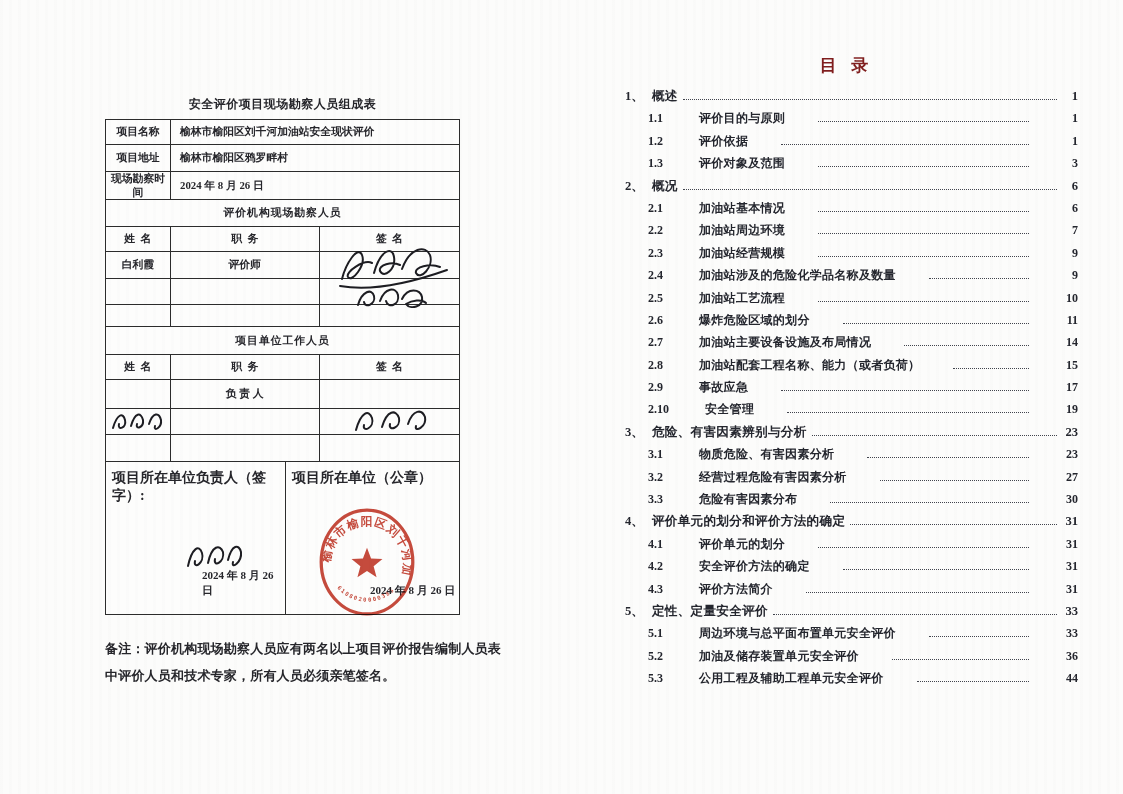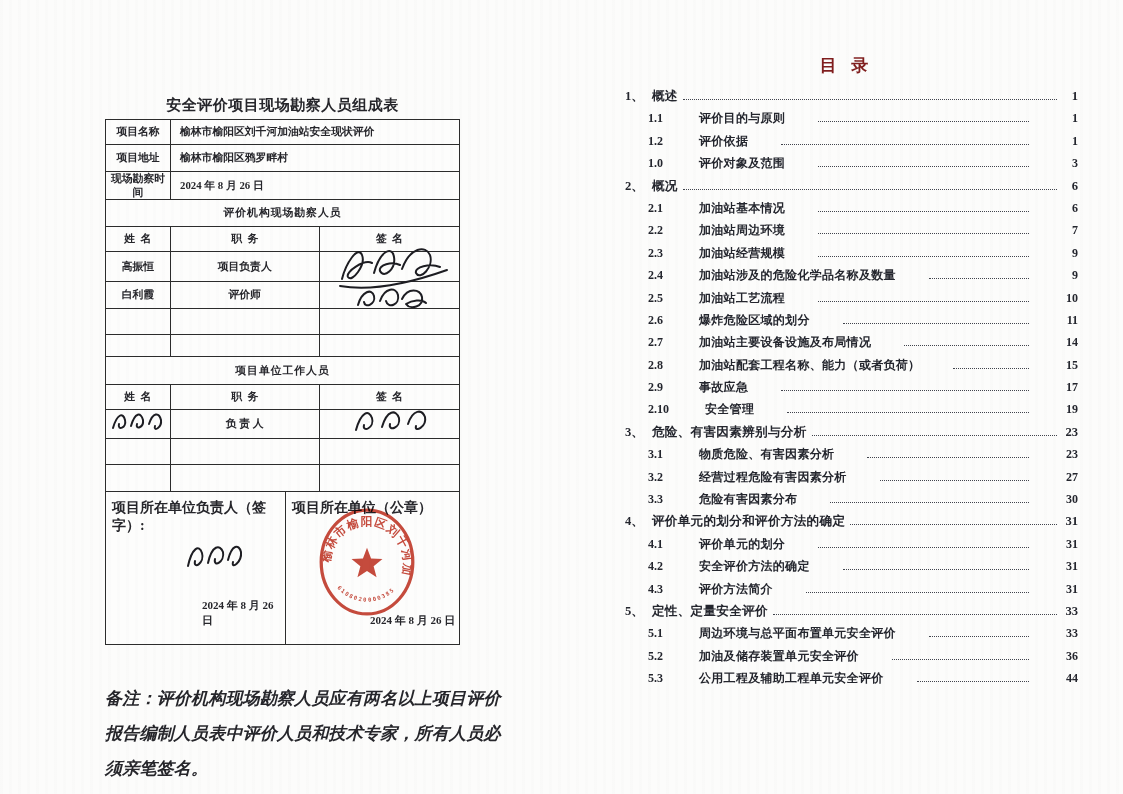--- a/index.html
+++ b/index.html
@@ -13,21 +13,21 @@
   .canvas::before{
     content:""; position:absolute; inset:0; pointer-events:none;
     background:repeating-linear-gradient(90deg, rgba(120,125,120,.035) 0 3px, rgba(0,0,0,0) 3px 9px);
     opacity:.5;
   }
   *{box-sizing:border-box;}
 
   
   .lp-title{
     position:absolute; left:105px; top:96px; width:355px;
-    text-align:center; font-weight:700; font-size:15px; letter-spacing:.5px;
+    text-align:center; font-weight:700; font-size:12px; letter-spacing:.5px;
     white-space:pre-wrap;
   }
   .tbl{
     position:absolute; left:105px; top:119px; width:355px;
     border:1.7px solid #2c2c2c; background:rgba(255,255,255,.25);
   }
   .row{display:flex; width:100%;}
   .row + .row{border-top:1.5px solid #2c2c2c;}
   .c{
     display:flex; align-items:center; font-weight:700; font-size:10.8px;
@@ -44,24 +44,23 @@
   .h22{height:22px}.h24{height:24px}.h25{height:25px}.h26{height:26px}.h27{height:27px}
   .h28{height:28px}.h29{height:29px}.h30{height:30px}.h153{height:153px}
   .bcell{position:relative; align-items:flex-start; padding:7px 6px;}
   .b-label{font-weight:700; font-size:14px; white-space:pre-wrap;}
   .b-date{
     position:absolute; bottom:16px; font-weight:700; font-size:11px; white-space:pre-wrap;
   }
   .b-date.dl{left:96px;}
   .b-date.dr{left:84px;}
   .note{
-    position:absolute; left:105px; top:682px; width:408px;
-    font-weight:700; font-size:17px; line-height:2.05; letter-spacing:.2px;
+    position:absolute; left:105px; top:636px; width:408px;
+    font-weight:700; font-size:13px; line-height:2.05; letter-spacing:.2px;
     white-space:pre-wrap;
-    font-style:italic;
   }
   .sig{position:absolute; pointer-events:none;}
   .sig path{fill:none; stroke:#1d1d22; stroke-width:2; stroke-linecap:round; stroke-linejoin:round;}
   .stamp{position:absolute; left:316px; top:505px; mix-blend-mode:multiply; opacity:.92;}
 
   
   .toc{position:absolute; left:610px; top:54px; width:470px;}
   .toc-title{
     text-align:center; font-weight:700; font-size:17px; letter-spacing:2px;
     margin-bottom:11px; white-space:pre-wrap; color:#7f1d1d;
@@ -99,25 +98,20 @@
       <div class="c f1 val">2024 年 8 月 26 日</div>
     </div>
 
     <div class="row h27">
       <div class="c f1 sect">评价机构现场勘察人员</div>
     </div>
     <div class="row h25">
       <div class="c br w65">姓  名</div>
       <div class="c br w150">职  务</div>
       <div class="c w140" style="justify-content:center">签  名</div>
-    </div>
-    <div class="row h30">
-      <div class="c br w65">高振恒</div>
-      <div class="c br w150">项目负责人</div>
-      <div class="c w140"></div>
     </div>
     <div class="row h27">
       <div class="c br w65">白利霞</div>
       <div class="c br w150">评价师</div>
       <div class="c w140"></div>
     </div>
     <div class="row h26">
       <div class="c br w65"></div>
       <div class="c br w150"></div>
       <div class="c w140"></div>
@@ -223,21 +217,21 @@
         <span class="toc-dots"></span>
         <span class="toc-page">1</span>
       </div>
         <div class="toc-row sub">
         <span class="toc-num">1.2</span>
         <span class="toc-label">评价依据</span>
         <span class="toc-dots"></span>
         <span class="toc-page">1</span>
       </div>
         <div class="toc-row sub">
-        <span class="toc-num">1.0</span>
+        <span class="toc-num">1.3</span>
         <span class="toc-label">评价对象及范围</span>
         <span class="toc-dots"></span>
         <span class="toc-page">3</span>
       </div>
         <div class="toc-row">
         <span class="toc-num">2、</span>
         <span class="toc-label">概况</span>
         <span class="toc-dots"></span>
         <span class="toc-page">6</span>
       </div>

